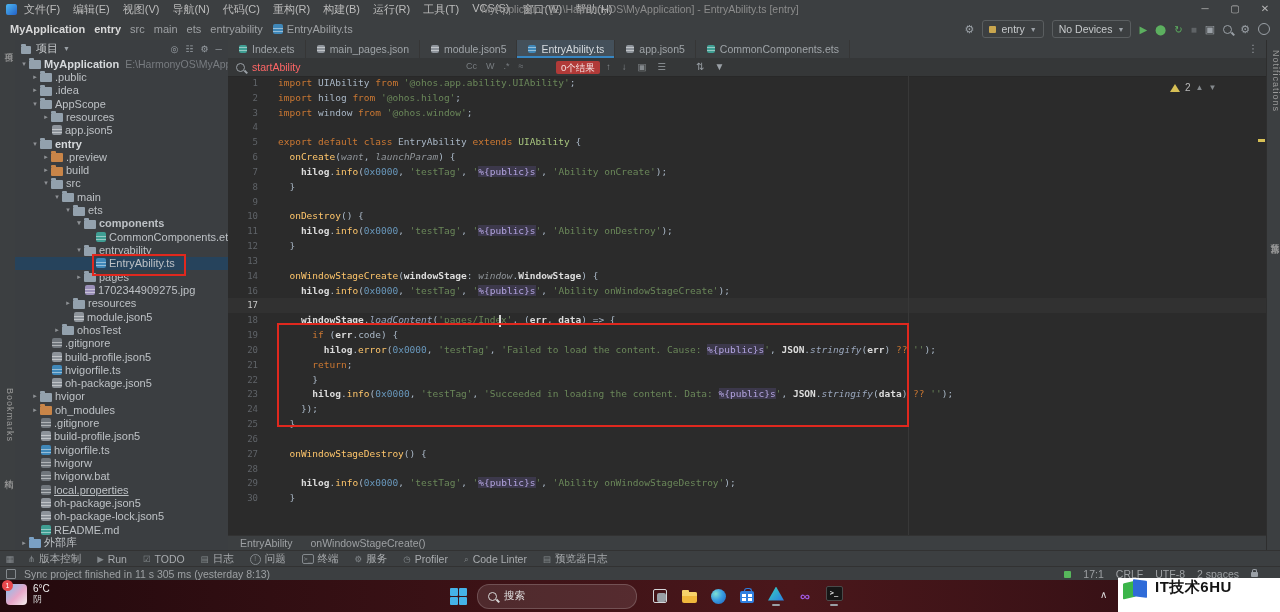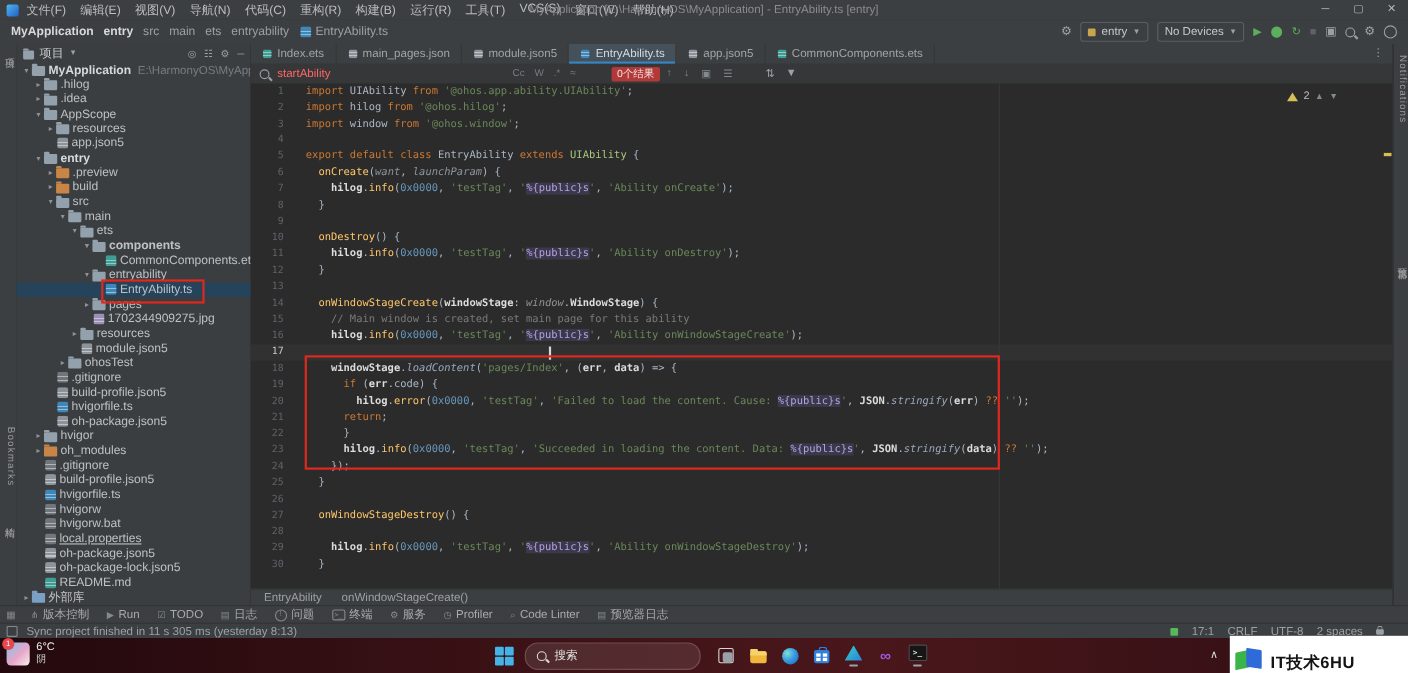--- a/index.html
+++ b/index.html
@@ -149,21 +149,21 @@
   .store-ic span{background:#fff;width:4px;height:3px;}
   .store-ic::before{content:"";position:absolute;left:4px;top:-3px;width:6px;height:3px;border:1px solid #2f7fe0;border-bottom:none;border-radius:3px 3px 0 0;}
   .deveco-ic{width:16px;height:14px;background:linear-gradient(135deg,#38d3c0 0%,#2a7de1 100%);
     clip-path:polygon(50% 0,100% 100%,0 100%);}
   .vs-ic{font-size:14px;line-height:14px;color:#a05ae0;font-weight:bold;}
   .term-ic2{width:15px;height:13px;background:#161616;border:1px solid #4a4a4a;border-radius:2px;
     color:#e8e8e8;font:bold 7px/12px "DejaVu Sans Mono",monospace;text-align:center;}
   .tray-chev{position:absolute;left:1100px;top:9px;color:#dcdcdc;font-size:10px;}
   
   .watermark{position:absolute;left:1118px;top:578px;width:162px;height:34px;background:#ffffff;
-    display:flex;align-items:flex-end;gap:5px;padding-left:4px;box-sizing:border-box;z-index:60;}
+    display:flex;align-items:flex-start;gap:5px;padding-left:4px;box-sizing:border-box;z-index:60;}
   .wm-logo{position:relative;width:28px;height:24px;flex:none;}
   .wm-green{position:absolute;left:1px;top:4px;width:13px;height:16px;background:#3bb54a;transform:skewY(-12deg);border-radius:1px;}
   .wm-blue{position:absolute;left:11px;top:2px;width:14px;height:17px;background:#2f6bd8;transform:skewY(8deg);border-radius:1px;}
   .wm-text{font-size:15px;font-weight:bold;color:#141414;letter-spacing:0.5px;white-space:nowrap;}
 </style>
 </head>
 <body>
 
 <div class="screen">
 
@@ -259,21 +259,21 @@
     <div class="tree">
         <div class="trow" style="padding-left: 4px;">
           <span class="arrow">▾</span>
           <span class="fo"></span>
           <span class="lbl bold">MyApplication</span>
           <span class="path">E:\HarmonyOS\MyApplication</span>
         </div>
         <div class="trow" style="padding-left: 15px;">
           <span class="arrow">▸</span>
           <span class="fo"></span>
-          <span class="lbl">.hilog</span>
+          <span class="lbl">.public</span>
         </div>
         <div class="trow" style="padding-left: 15px;">
           <span class="arrow">▸</span>
           <span class="fo"></span>
           <span class="lbl">.idea</span>
         </div>
         <div class="trow" style="padding-left: 15px;">
           <span class="arrow">▾</span>
           <span class="fo"></span>
           <span class="lbl">AppScope</span>
@@ -544,24 +544,20 @@
           <span class="ln">12</span>
           <span class="lc"><span class="p">  }</span></span>
         </div>
         <div class="codeline">
           <span class="ln">13</span>
           <span class="lc"></span>
         </div>
         <div class="codeline">
           <span class="ln">14</span>
           <span class="lc"><span class="p">  </span><span class="f">onWindowStageCreate</span><span class="p">(</span><span class="b">windowStage</span><span class="p">: </span><span class="d">window</span><span class="p">.</span><span class="b">WindowStage</span><span class="p">) {</span></span>
-        </div>
-        <div class="codeline">
-          <span class="ln">15</span>
-          <span class="lc"><span class="p">    </span><span class="c">// Main window is created, set main page for this ability</span></span>
         </div>
         <div class="codeline">
           <span class="ln" style="overflow: visible;">16</span>
           <span class="lc"><span class="p">    </span><span class="b">hilog</span><span class="p">.</span><span class="f">info</span><span class="p">(</span><span class="n">0x0000</span><span class="p">, </span><span class="s">'testTag'</span><span class="p">, </span><span class="s">'</span><span class="fs">%{public}s</span><span class="s">'</span><span class="p">, </span><span class="s">'Ability onWindowStageCreate'</span><span class="p">);</span></span>
         </div>
         <div class="codeline cur">
           <span class="ln">17</span>
           <span class="lc"></span>
         </div>
         <span class="caretbar" style="top: 238.94px;"></span>

